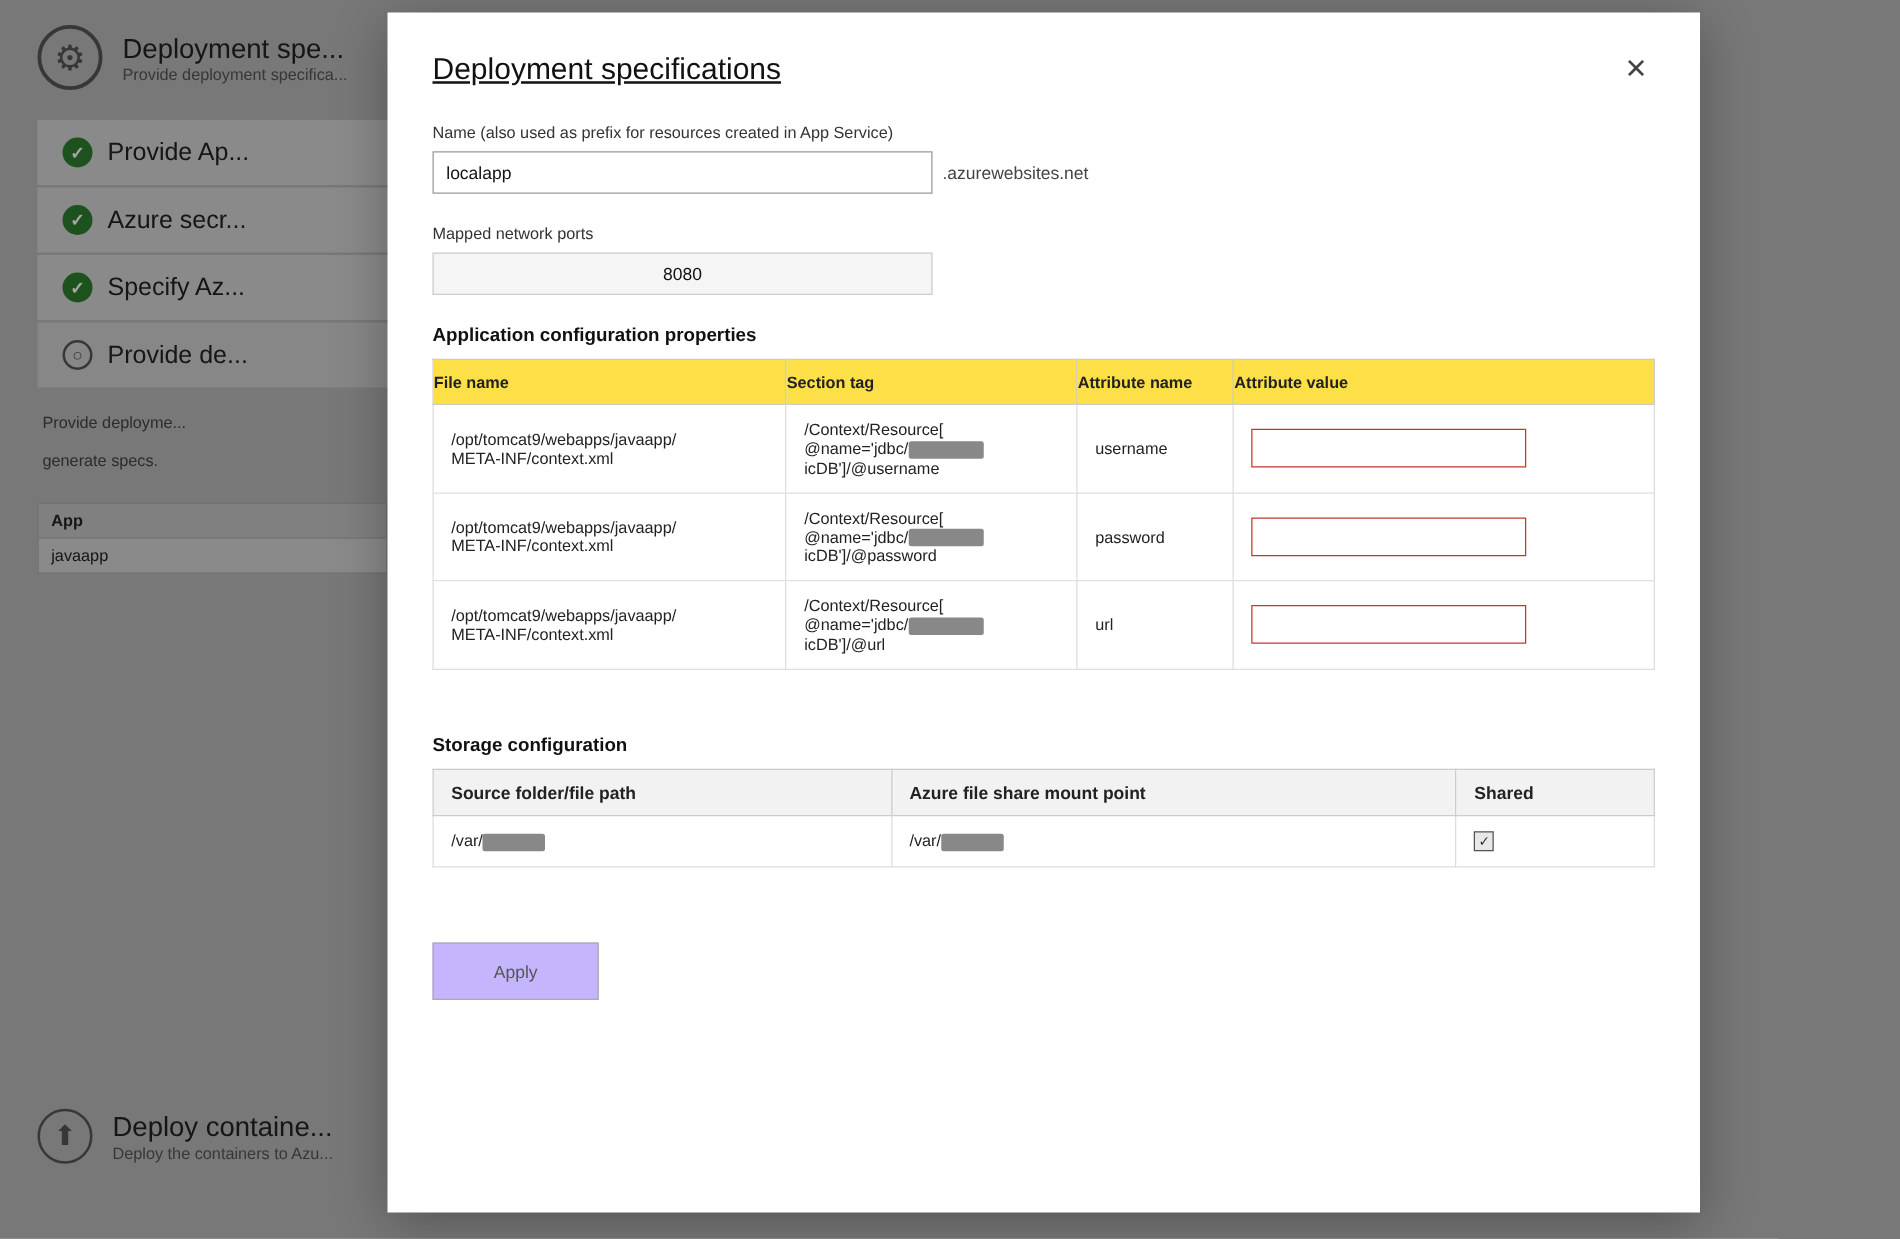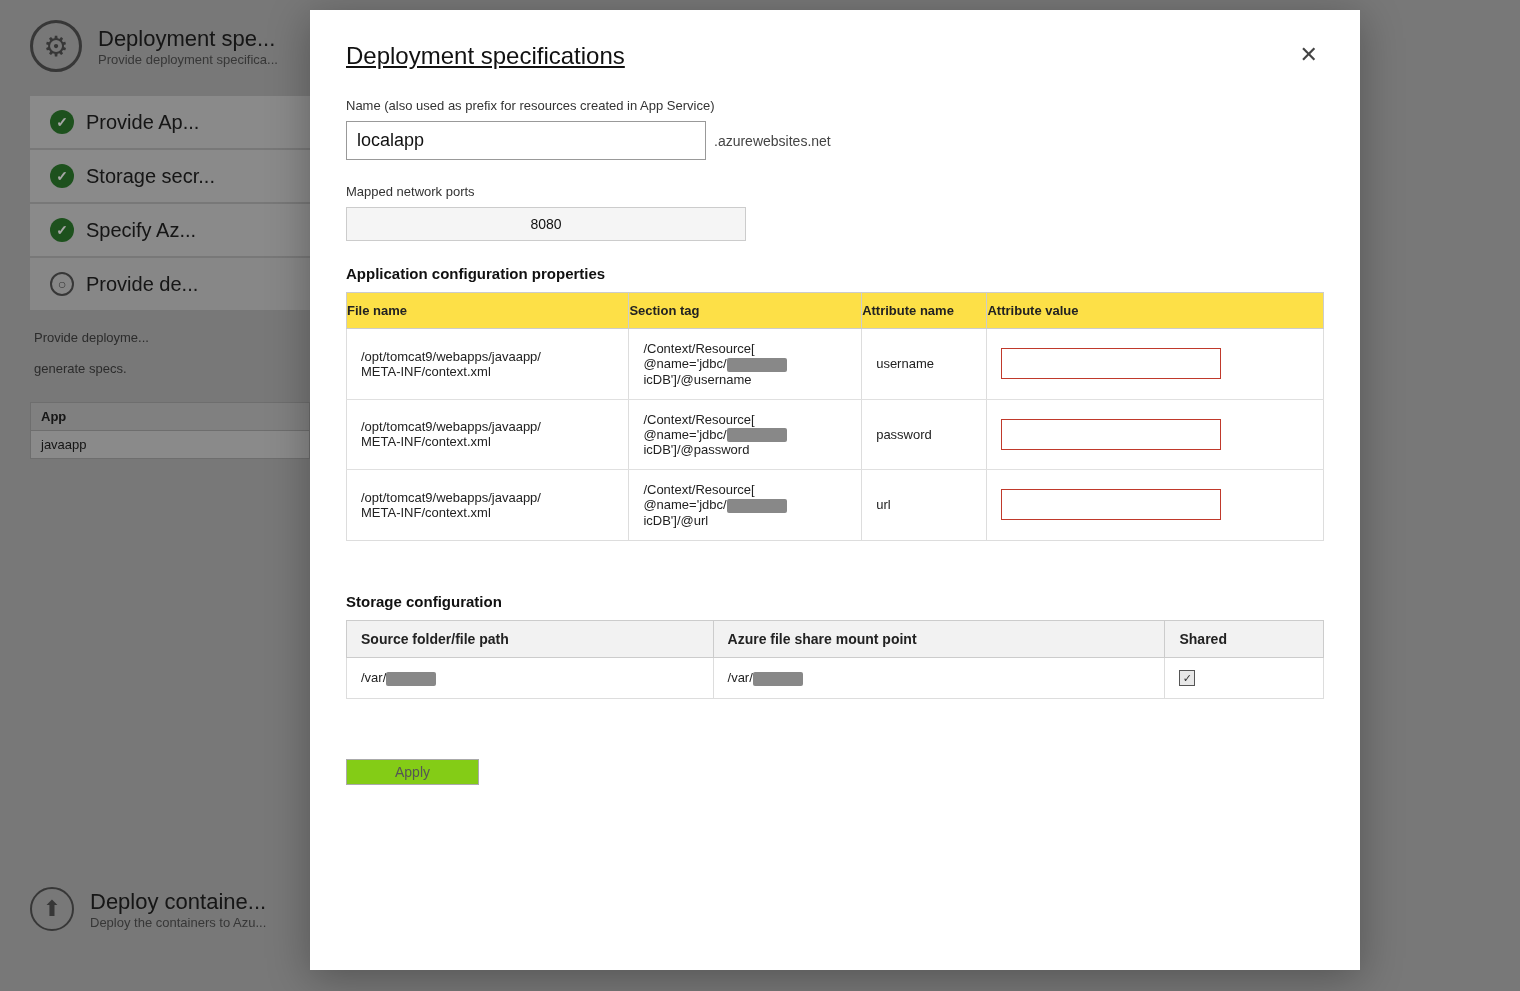--- a/index.html
+++ b/index.html
@@ -215,24 +215,24 @@
       display: block;
     }
 
     .name-row {
       display: flex;
       align-items: center;
       gap: 8px;
     }
 
     .name-input {
-      width: 360px;
+      width: 400px;
       padding: 8px 10px;
       border: 1px solid #999;
-      font-size: 18px;
+      font-size: 14px;
       color: #111;
       outline: none;
     }
 
     .name-suffix {
       font-size: 14px;
       color: #444;
     }
 
     .port-input {
@@ -335,22 +335,22 @@
       border: 1.5px solid #555;
       background: #e8e8e8;
       display: inline-flex;
       align-items: center;
       justify-content: center;
       font-size: 11px;
       color: #333;
     }
 
     .apply-btn {
-      padding: 4px 48px;
-      background: #84cc16;
+      padding: 14px 48px;
+      background: #c4b5fd;
       border: 1px solid #aaa;
       font-size: 14px;
       color: #555;
       cursor: pointer;
       margin-top: 8px;
       display: inline-block;
     }
   </style>
 </head>
 <body>
@@ -364,21 +364,21 @@
     </div>
   </div>
 
   <div class="bg-steps">
     <div class="bg-step completed">
       <div class="step-check green">✓</div>
       <span class="step-label">Provide Ap...</span>
     </div>
     <div class="bg-step completed">
       <div class="step-check green">✓</div>
-      <span class="step-label">Storage secr...</span>
+      <span class="step-label">Azure secr...</span>
     </div>
     <div class="bg-step completed">
       <div class="step-check green">✓</div>
       <span class="step-label">Specify Az...</span>
     </div>
     <div class="bg-step active">
       <div class="step-check outline">○</div>
       <span class="step-label">Provide de...</span>
     </div>
   </div>

